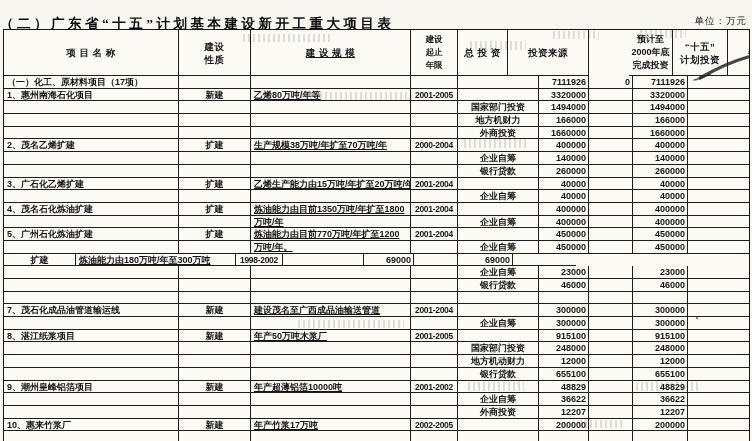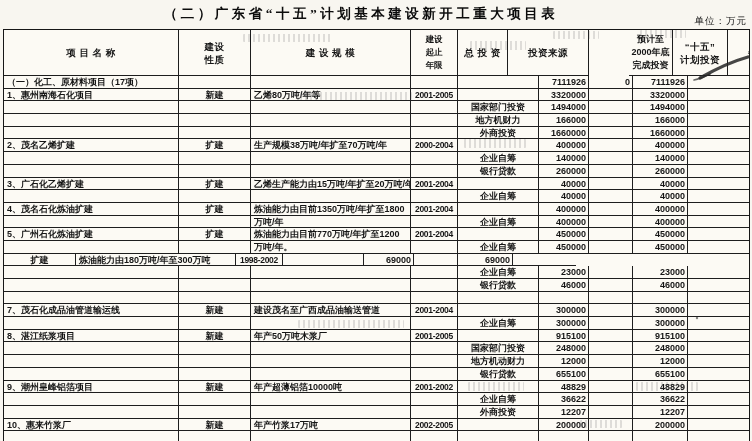--- a/index.html
+++ b/index.html
@@ -3,21 +3,21 @@
 <meta charset="utf-8">
 <style>
   html,body{margin:0;padding:0;background:#e8e6e0;}
   .page{
     position:relative;width:752px;height:441px;overflow:hidden;
     background:#f8f6f0;
     font-family:"Liberation Sans","DejaVu Sans",sans-serif;
     color:#141414;
   }
   .title{
-    position:absolute;top:5px;left:0;width:722px;text-align:center;
+    position:absolute;top:15px;left:0;width:722px;
     font-size:13.5px;font-weight:700;letter-spacing:3.5px;color:#0c0c0c;
     font-family:"Liberation Serif","DejaVu Serif",serif;
   }
   .unit{
     position:absolute;top:15px;right:5px;
     font-size:9.5px;font-weight:400;letter-spacing:1px;color:#111;text-align:right;
   }
   .tbl{
     position:absolute;left:3px;top:29px;width:747px;height:412px;
     border:1.5px solid #161616;border-bottom:none;
@@ -31,21 +31,21 @@
     font-size:9px;font-weight:700;line-height:12.5px;
     white-space:nowrap;overflow:hidden;color:#151515;
   }
   .cell:last-child{border-right:none;}
   .h-cell{
     display:flex;align-items:center;justify-content:center;text-align:center;
     white-space:pre-line;font-size:9.5px;line-height:13px;letter-spacing:.5px;
   }
   .c0{width:175px;padding-left:3px;}
   .c1{width:72px;text-align:center;}
-  .c2{width:160px;padding-left:3px;}
+  .c2{width:160px;padding-left:3px;text-decoration:underline;}
   .c3{width:47px;text-align:center;font-size:8.5px;letter-spacing:-.3px;}
   .c4{width:81px;text-align:center;}
   .c5{width:50px;text-align:right;padding-right:2px;}
   .c6{width:44px;text-align:right;padding-right:2px;}
   .c7{width:55px;text-align:right;padding-right:2px;}
   .c8{width:63px;}
   .h-cell.c0,.h-cell.c2{padding-left:0;}
   .h-cell.c5,.h-cell.c6,.h-cell.c7{padding-right:0;text-align:center;}
   .h-cell.c6{font-size:9px;letter-spacing:0;margin-left:40px;}
   

